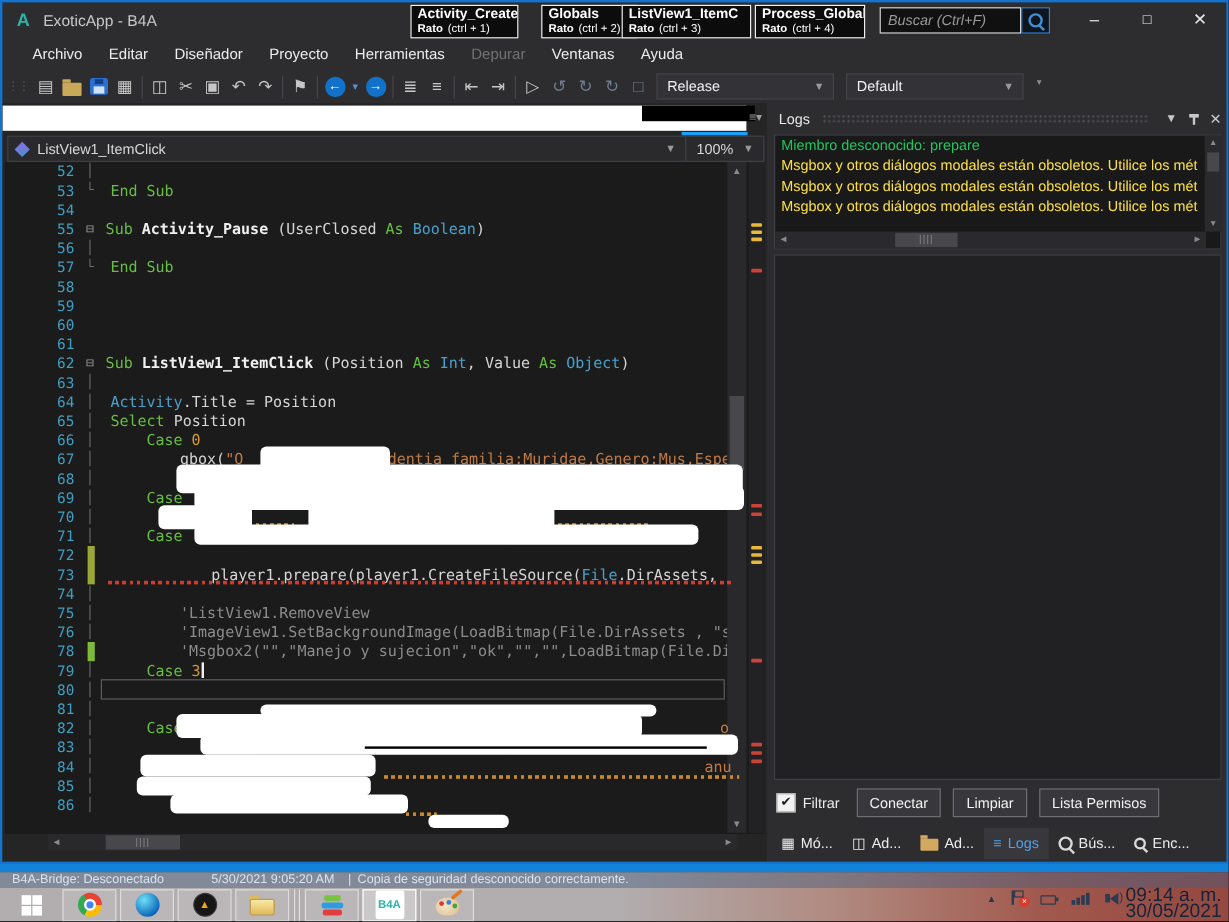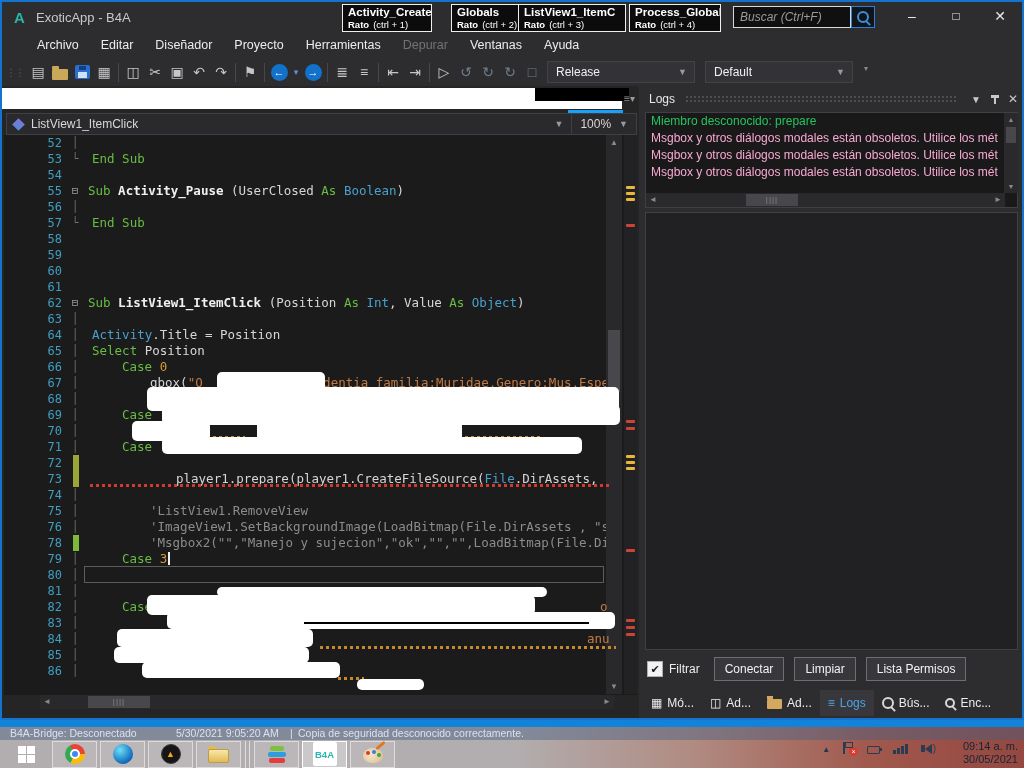--- a/index.html
+++ b/index.html
@@ -22,21 +22,21 @@
   .searchbox input{width:100%;height:100%;background:transparent;border:0;outline:0;
              color:#d0d0d0;font-style:italic;font-size:12px;padding:0 6px;box-sizing:border-box;
              font-family:"Liberation Sans",sans-serif;}
   .searchbox input::placeholder{color:#9a9a9a;font-style:italic;}
   .searchbtn{position:absolute;left:849px;top:4px;width:24px;height:22px;background:#10151c;
              border:1px solid #2f7fd4;box-sizing:border-box;display:flex;align-items:center;justify-content:center;}
   .winctl{position:absolute;top:0;width:44px;height:28px;color:#e8e8e8;display:flex;
           align-items:center;justify-content:center;font-size:14px;}
   
   .menubar{position:absolute;left:0;top:30px;width:100%;height:26px;display:flex;
-           align-items:center;padding-left:24px;box-sizing:border-box;}
+           align-items:center;padding-left:14px;box-sizing:border-box;}
   .menuitem{font-size:12.5px;color:#ececec;padding:4px 11px;cursor:default;}
   .menuitem.disabled{color:#737373;}
   
   .toolbar{position:absolute;left:0;top:56px;width:100%;height:28px;display:flex;
            align-items:center;padding-left:4px;box-sizing:border-box;}
   .grip{color:#5a5a5e;font-size:10px;letter-spacing:-1px;margin-right:3px;}
   .tbtn{width:22px;height:24px;display:flex;align-items:center;justify-content:center;
         color:#c6c6c6;font-size:14px;flex:none;}
   .tbtn.dim{color:#6f7d8d;}
   .tbtn.mini{width:12px;font-size:9px;color:#5f8fce;}
@@ -103,21 +103,21 @@
   .dots{flex:1;height:8px;margin:0 10px;
         background-image:radial-gradient(#4e4e52 1px,transparent 1px);background-size:4px 4px;}
   .ticon{width:18px;color:#c8c8c8;font-size:10px;text-align:center;flex:none;}
   .pin{position:relative;width:9px;height:11px;flex:none;margin:0 5px;}
   .pin::before{content:"";position:absolute;left:4px;top:1px;width:2px;height:9px;background:#c8c8c8;}
   .pin::after{content:"";position:absolute;left:1px;top:1px;width:8px;height:3px;background:#c8c8c8;}
   .loglist{position:absolute;left:4px;top:24px;width:373px;height:96px;background:#191919;
         border:1px solid #3f3f46;box-sizing:border-box;overflow:hidden;}
   .logline{height:17px;line-height:17px;font-size:12px;padding:0 5px;white-space:nowrap;
         overflow:hidden;width:352px;box-sizing:border-box;}
-  .logline.err{color:#22c55e;} .logline.warn{color:#f9a8d4;}
+  .logline.err{color:#22c55e;} .logline.warn{color:#fde047;}
   .lvsb{position:absolute;right:0;top:0;width:14px;height:80px;background:#2a2a2d;}
   .lvsb .arr{position:absolute;left:0;width:14px;height:13px;color:#8a8a8a;font-size:7px;text-align:center;line-height:13px;}
   .lvthumb{position:absolute;left:2px;top:14px;width:10px;height:16px;background:#47474c;}
   .lhsb{position:absolute;left:0;bottom:0;width:359px;height:14px;background:#2a2a2d;}
   .lhsb .arr{position:absolute;top:0;width:14px;height:14px;color:#8a8a8a;font-size:8px;text-align:center;line-height:14px;}
   .lhthumb{position:absolute;left:100px;top:1px;width:52px;height:12px;background:#47474c;
         color:#8a8a8a;font-size:8px;text-align:center;line-height:12px;letter-spacing:1px;}
   .logdetail{position:absolute;left:4px;top:124px;width:373px;height:438px;background:#212124;
         border:1px solid #3f3f46;box-sizing:border-box;}
   .logctrls{position:absolute;left:6px;top:568px;width:370px;height:26px;display:flex;align-items:center;}
@@ -190,21 +190,21 @@
         border-radius:50%;color:#fff;font-size:7px;line-height:9px;text-align:center;}
   .batt{position:relative;width:13px;height:8px;border:1.5px solid #2a3b52;border-radius:1px;box-sizing:border-box;}
   .batt::after{content:"";position:absolute;right:-3px;top:1px;width:2px;height:3px;background:#2a3b52;}
   .net{display:flex;align-items:flex-end;gap:1.5px;}
   .net span{width:2.5px;background:#2a3b52;}
   .spkwrap{display:flex;align-items:center;}
   .spk{width:4px;height:7px;background:#2a3b52;}
   .spk-tri{width:0;height:0;border-top:5px solid transparent;border-bottom:5px solid transparent;
         border-right:7px solid #2a3b52;}
   .spk-wave{font-size:10px;color:#2a3b52;margin-left:1px;}
-  .clock{position:absolute;right:6px;top:13px;text-align:right;font-size:11px;line-height:13px;color:#14243c;}
+  .clock{position:absolute;right:6px;top:13px;text-align:right;font-size:16px;line-height:13px;color:#14243c;}
 </style>
 </head>
 <body>
 
 <div class="app">
   <div class="window">
 
     <div class="titlebar">
       <span class="logo">A</span>
       <span class="wtitle">ExoticApp - B4A</span>

